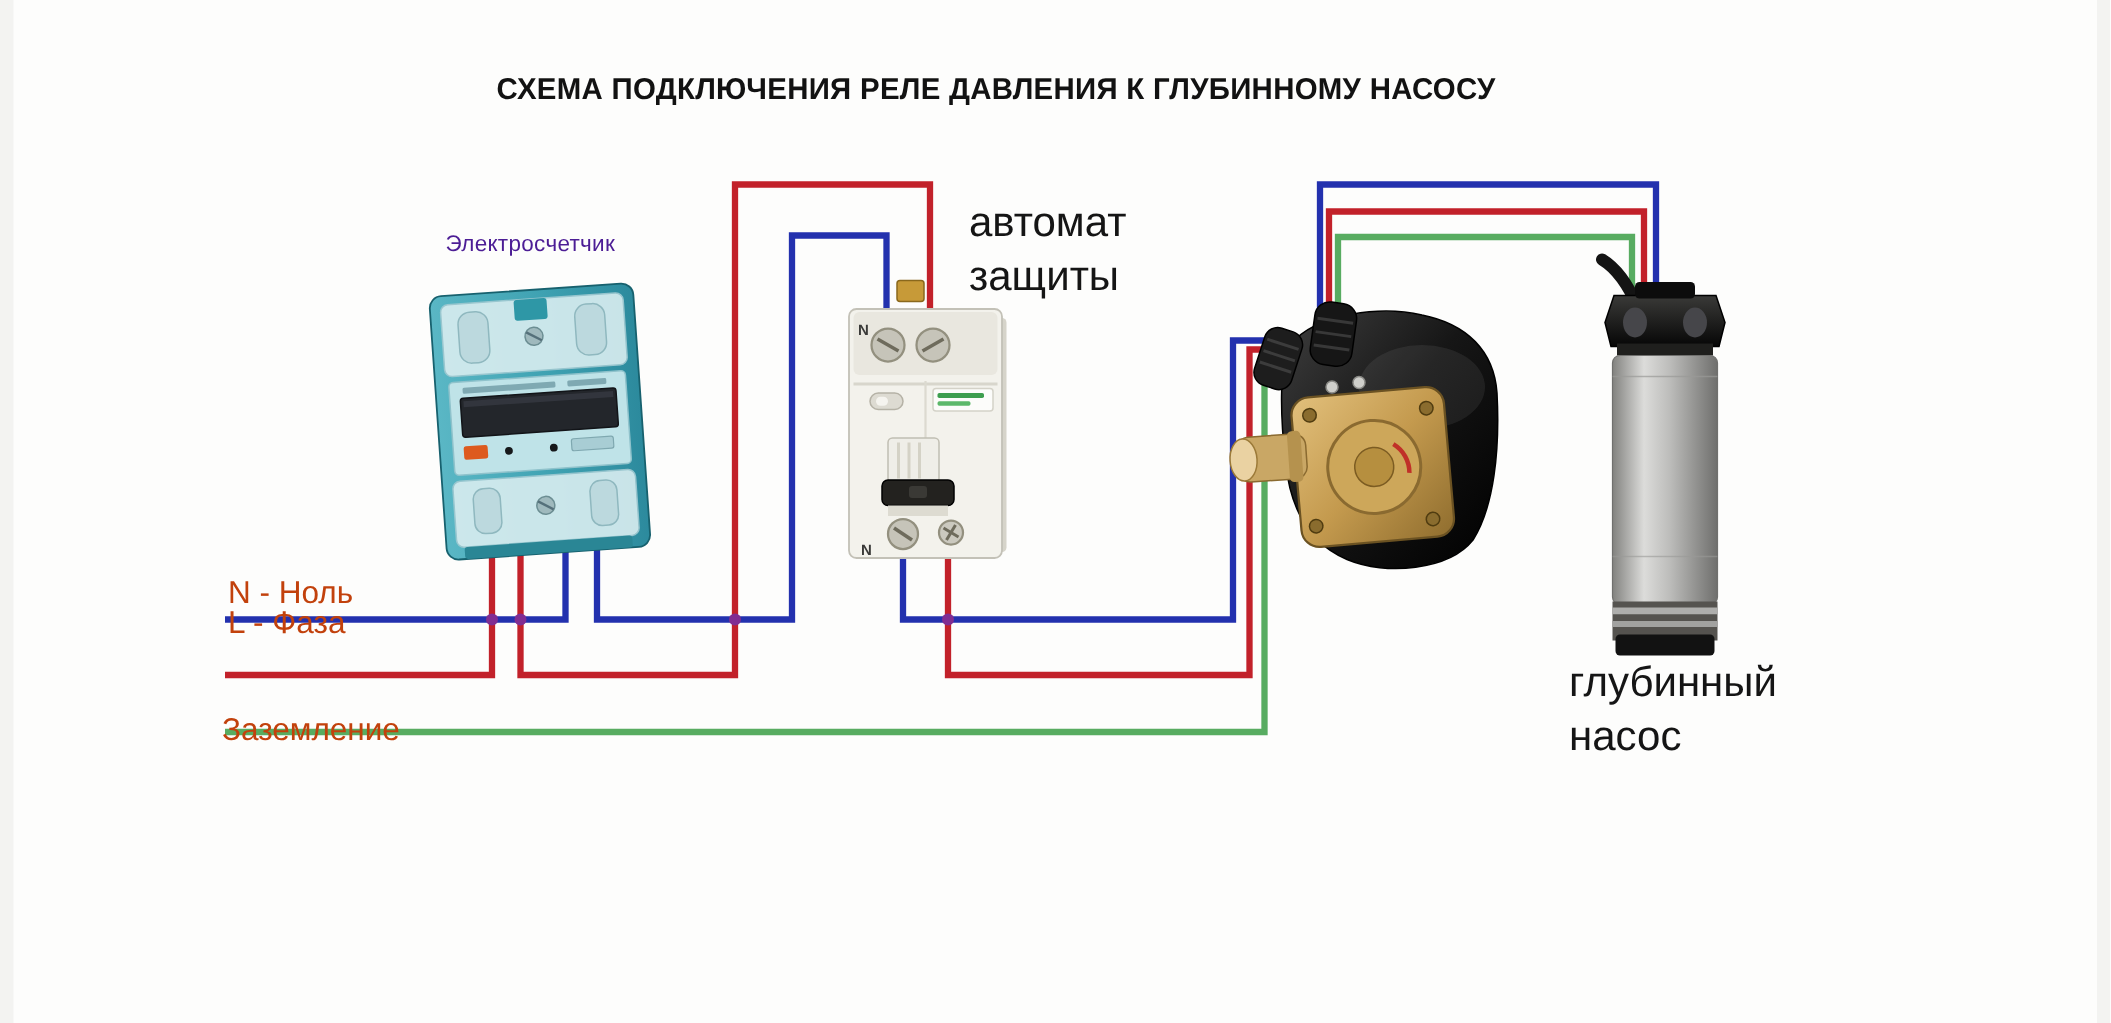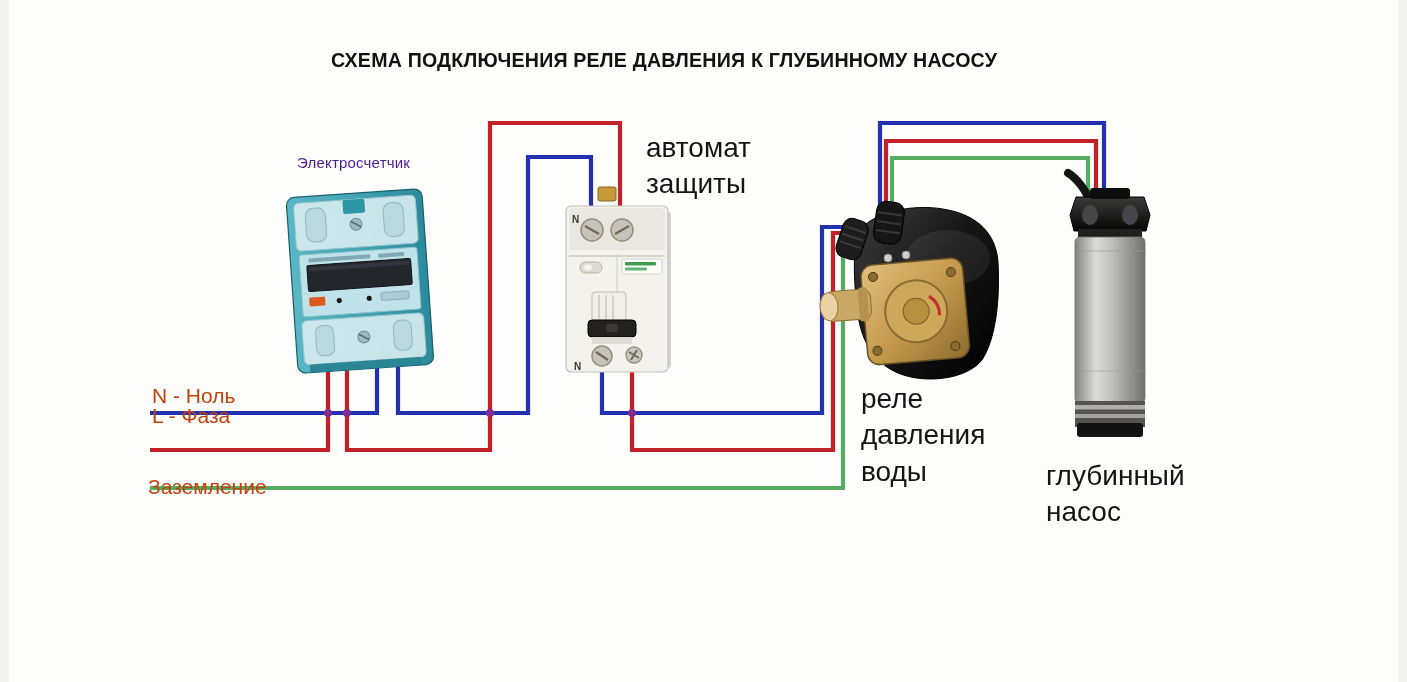--- a/index.html
+++ b/index.html
@@ -9,21 +9,21 @@
   .edge-strip.left{left:0;}
   .edge-strip.right{right:0;}
   svg.diagram{position:absolute;left:0;top:0;}
   .lbl{position:absolute;color:#141414;white-space:pre-line;}
   .title{left:331px;top:49px;font-size:20px;font-weight:700;letter-spacing:.2px;color:#121212;
          transform:scaleX(.98);transform-origin:left top;}
   .meter-lbl{left:297px;top:154px;font-size:15px;font-weight:400;color:#4c1d95;letter-spacing:.2px;}
   .big{font-size:28px;line-height:1.3;color:#151515;}
   .breaker-lbl{left:646px;top:111px;margin-top:19px;}
   .relay-lbl{left:861px;top:381px;}
-  .pump-lbl{left:1046px;top:458px;}
+  .pump-lbl{left:1046px;top:437px;}
   .busname{font-size:21px;font-weight:400;color:#c2410c;}
   .bus-n{left:152px;top:384px;}
   .bus-l{left:152px;top:404px;}
   .bus-g{left:148px;top:475px;}
   .wire{fill:none;stroke-width:4.2;stroke-linecap:butt;stroke-linejoin:miter;}
   .w-blue{stroke:var(--wire-neutral,#2331ae);}
   .w-red{stroke:var(--wire-phase,#c2212a);}
   .w-green{stroke:var(--wire-ground,#58ac61);}
   .junction{fill:var(--junction,#802d92);}
 </style>
@@ -197,21 +197,18 @@
       <rect x="15" y="240" width="70" height="4.5" fill="#aeaeac"></rect>
       <rect x="15" y="249" width="70" height="4" fill="#a2a2a0"></rect>
       <rect x="17" y="258" width="66" height="14" rx="3" fill="#121212"></rect>
     </g>
   </svg>
 
   <div class="lbl title">СХЕМА ПОДКЛЮЧЕНИЯ РЕЛЕ ДАВЛЕНИЯ К ГЛУБИННОМУ НАСОСУ</div>
   <div class="lbl meter-lbl">Электросчетчик</div>
   <div class="lbl big breaker-lbl">автомат
 защиты</div>
-  <div class="lbl big relay-lbl">реле
-давления
-воды</div>
   <div class="lbl big pump-lbl">глубинный
 насос</div>
   <div class="lbl busname bus-n">N - Ноль</div>
   <div class="lbl busname bus-l">L - Фаза</div>
   <div class="lbl busname bus-g">Заземление</div>
 </div>
 
 </body></html>

